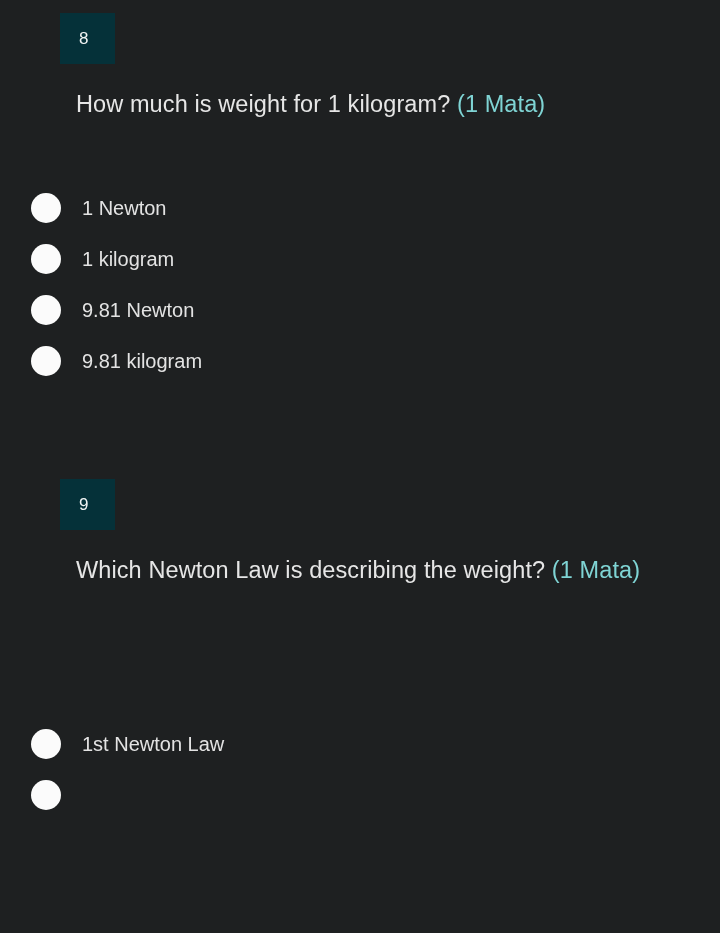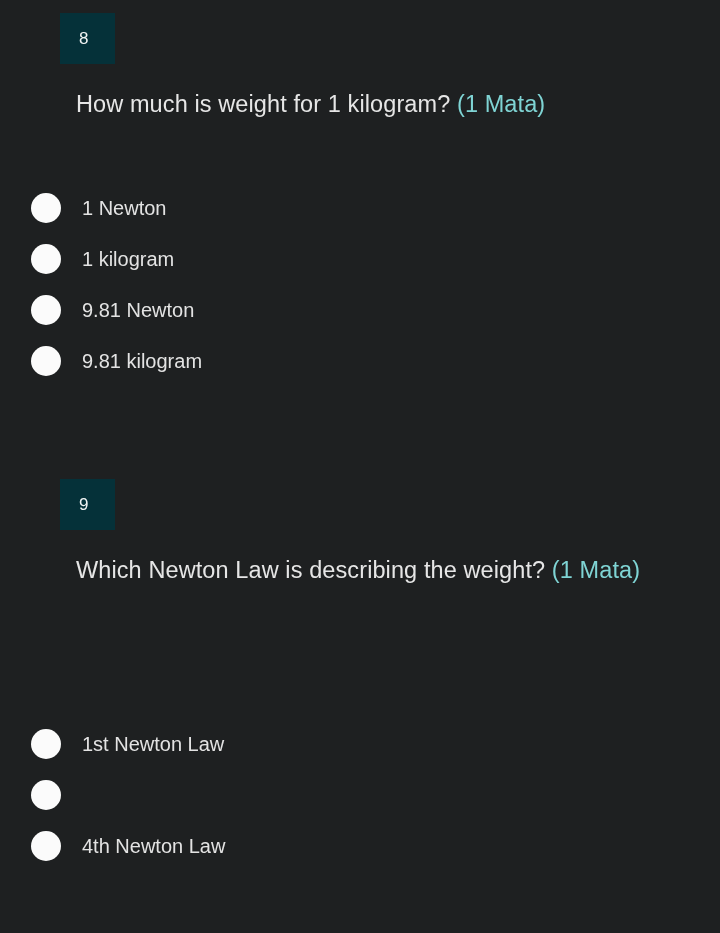--- a/index.html
+++ b/index.html
@@ -164,19 +164,15 @@
   </div>
 
   <div class="options-list" id="options-list-1">
     <div class="option-row">
       <span class="option-radio"></span>
       <span class="option-label">1st Newton Law</span>
     </div>
     <div class="option-row">
       <span class="option-radio"></span>
     </div>
-    <div class="option-row">
-      <span class="option-radio"></span>
-      <span class="option-label">4th Newton Law</span>
-    </div>
   </div>
 
 </div>
 
 </body></html>

